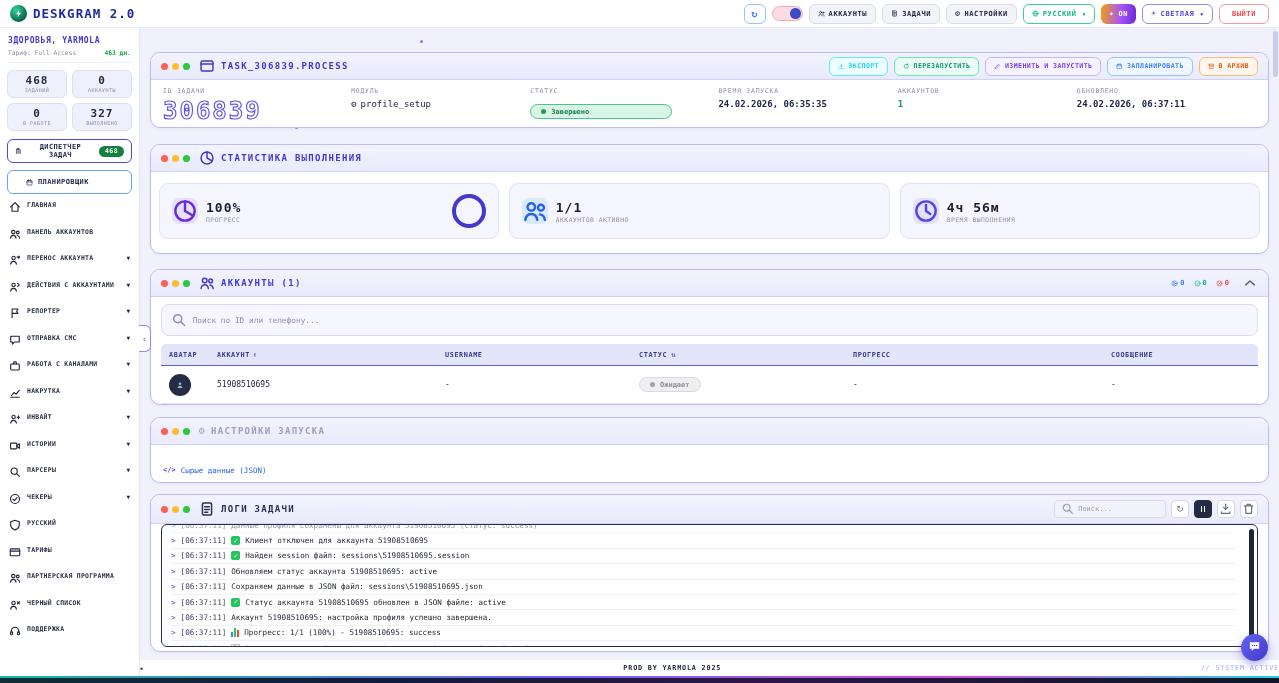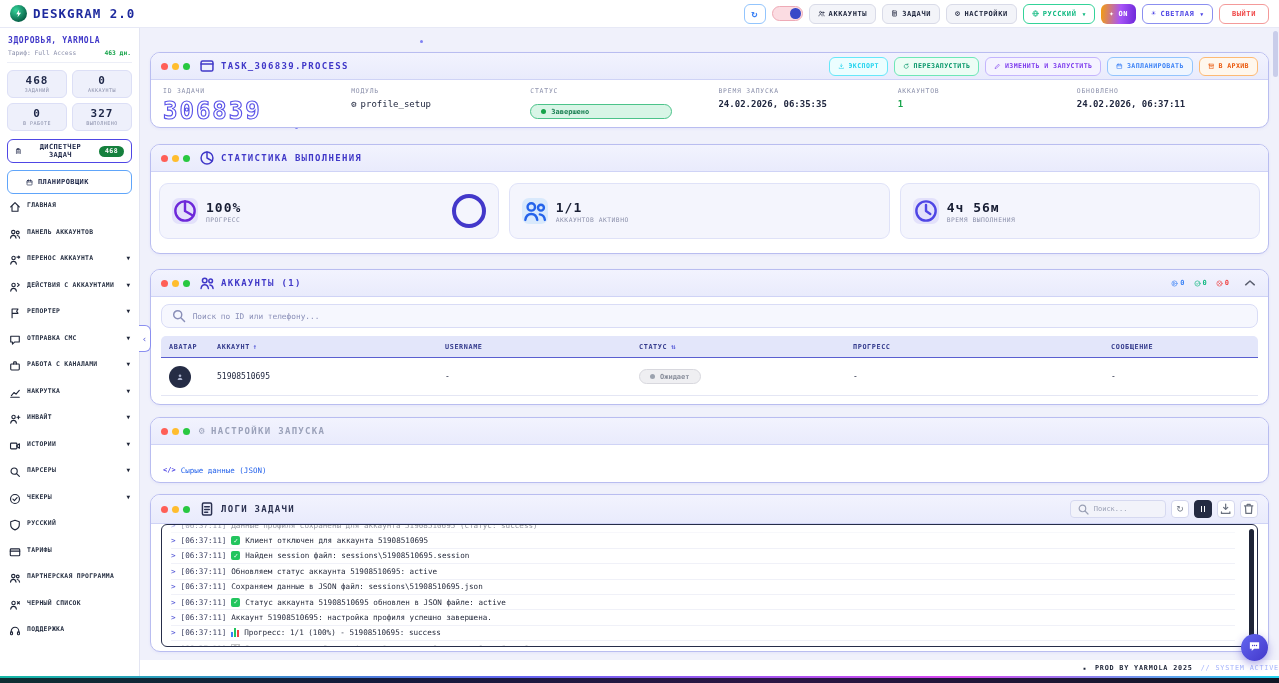--- a/index.html
+++ b/index.html
@@ -123,21 +123,21 @@
   .ring { margin-left:auto; width:34px; height:34px; border:4.5px solid #4338ca; border-radius:50%; }
 
   
   .p-acc { height:136px; margin-bottom:12px; }
   .acc-counters { margin-left:auto; display:flex; align-items:center; gap:9px; }
   .cnt { display:flex; align-items:center; gap:2px; font-size:7px; font-weight:bold; }
   .cnt svg { width:10px; height:10px; }
   .cnt-run{color:#3b82f6;} .cnt-ok{color:#10b981;} .cnt-fail{color:#ef4444;}
   .chev-up { margin-left:4px; color:#5b6070; display:flex; cursor:pointer; } .chev-up svg{width:10px;height:10px;}
   .acc-search { padding:7px 10px 3px; }
-  .sinput { display:flex; align-items:center; gap:6px; height:24px; background:#f6f7fe;
+  .sinput { display:flex; align-items:center; gap:6px; height:32px; background:#f6f7fe;
             border:1px solid #d9dcf6; border-radius:8px; padding:0 9px; color:#8a8fb8; }
   .sinput svg { width:10px; height:10px; flex:none; }
   .sinput input { border:none; outline:none; background:transparent; width:100%;
                   font-family:inherit; font-size:7.8px; color:#333; }
   .sinput input::placeholder { color:#8a8fb8; }
   .tbl { margin:5px 10px 0; }
   .tr { display:grid; grid-template-columns:48px 228px 194px 214px 258px 1fr; align-items:center; padding-left:8px; }
   .thead { background:#e3e6fa; border-radius:5px 5px 0 0; height:22px; border-bottom:1.5px solid #5a5fd0;
            font-size:6.8px; font-weight:bold; letter-spacing:.6px; color:#333a8c; }
   .th { display:flex; align-items:center; gap:3px; }
@@ -151,21 +151,21 @@
   .p-set { height:66px; margin-bottom:11px; }
   .ptitle-gray { color:#9aa1b9; } .pticon-gray { color:#9aa1b9; }
   .set-body { padding:12px 12px; }
   .rawlink { display:inline-flex; align-items:center; gap:5px; font-size:7.5px; color:#2563eb; cursor:pointer; }
   .rawlink .code { color:#4f46e5; font-weight:bold; font-size:7px; }
 
   
   .p-logs { height:158px; }
   .ptitle-dark { color:#2b3150; } .pticon-dark { color:#2b3150; }
   .logs-tools { margin-left:auto; display:flex; align-items:center; gap:5px; }
-  .log-search { display:flex; align-items:center; gap:4px; width:96px; height:18px; background:#f2f3fa;
+  .log-search { display:flex; align-items:center; gap:4px; width:112px; height:18px; background:#f2f3fa;
                 border:1px solid #d6d9f0; border-radius:4px; padding:0 6px; color:#9aa0b5; }
   .log-search svg { width:8px; height:8px; flex:none; }
   .log-search input { border:none; outline:none; background:transparent; width:100%;
                       font-family:inherit; font-size:7px; color:#444; }
   .log-search input::placeholder { color:#9aa0b5; }
   .ibtn { width:18px; height:18px; border-radius:4px; background:#fff; border:1px solid #d4d7ee;
           color:#6b7280; display:flex; align-items:center; justify-content:center; cursor:pointer; }
   .ibtn svg { width:9px; height:9px; }
   .ibtn-dark { background:#242b42; border-color:#242b42; color:#fff; }
   .pausebars { display:flex; gap:1.5px; } .pausebars i { width:1.6px; height:6px; background:#fff; }
@@ -180,21 +180,21 @@
   .lic-check { width:9px; height:9px; background:#22c55e; border-radius:2px; color:#fff; font-size:7px;
                display:inline-flex; align-items:center; justify-content:center; flex:none; }
   .lic-chart { display:inline-flex; align-items:flex-end; gap:1px; height:9px; flex:none; }
   .lic-chart i { width:2px; } .lic-chart .c1{height:5px;background:#3b82f6;} .lic-chart .c2{height:9px;background:#22c55e;} .lic-chart .c3{height:7px;background:#ef4444;}
   .lic-flag { width:9px; height:9px; flex:none; border:1px solid #333;
               background:repeating-conic-gradient(#333 0 25%, #fff 0 50%) 0 0/4.5px 4.5px; }
   .log-scroll { position:absolute; right:3px; top:4px; bottom:4px; width:5px; background:#1f2538; border-radius:3px; }
 
   
   .footnote { position:absolute; left:0; right:0; bottom:0; height:16px; background:#fff;
-              display:flex; align-items:center; justify-content:flex-end; gap:8px; font-size:6.8px; letter-spacing:.8px; }
+              display:flex; align-items:center; justify-content:space-between; gap:8px; font-size:6.8px; letter-spacing:.8px; }
   .fn-brand { color:#1e2538; font-weight:bold; }
   .fn-bullet { color:#1e2538; font-size:5px; }
   .fn-status { color:#a5b4fc; }
   .bottombar { position:absolute; left:0; right:0; bottom:0; height:7px;
                background:linear-gradient(90deg,#0e2f33,#141a3c 30%,#2b1745 60%,#101726); z-index:10; }
   .bottombar::before { content:''; position:absolute; top:0; left:0; right:0; height:1.6px;
                background:linear-gradient(90deg,#14b8a6,#6366f1 40%,#d946ef 75%,#22d3ee); }
   .fab { position:absolute; right:11px; bottom:22px; width:27px; height:27px; border-radius:50%;
          background:linear-gradient(135deg,#6366f1,#4338ca); display:flex; align-items:center; justify-content:center;
          color:#fff; box-shadow:0 3px 8px rgba(67,56,202,.45); cursor:pointer; z-index:11; }

